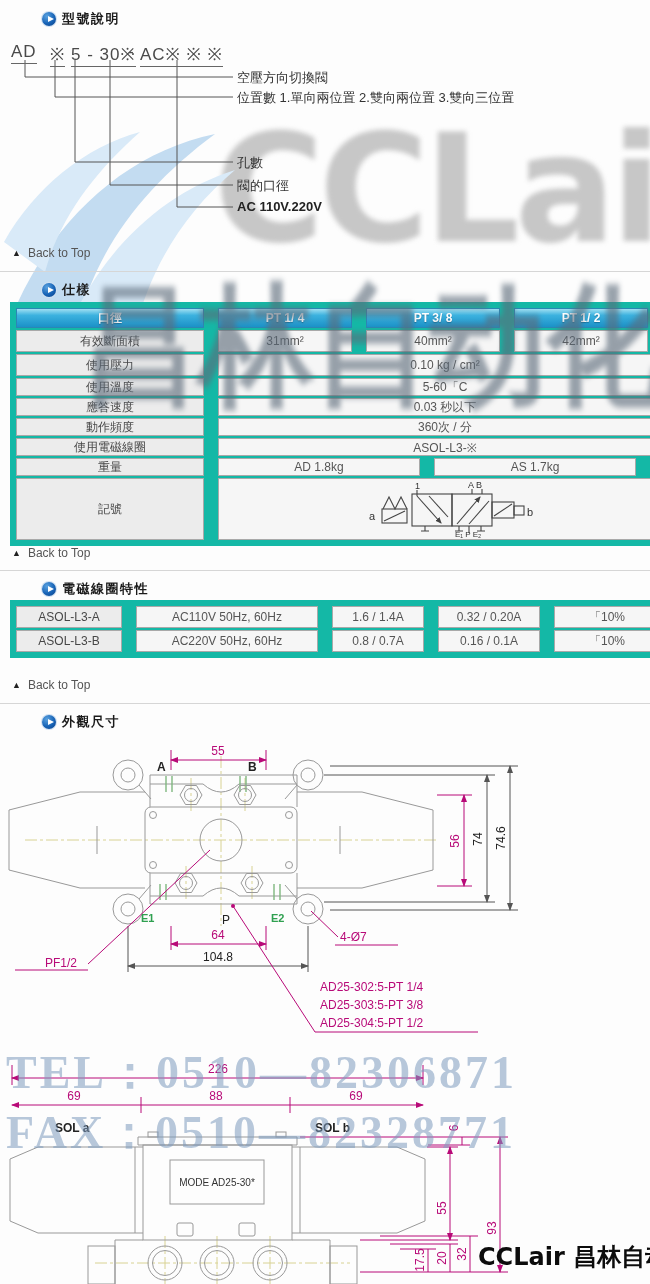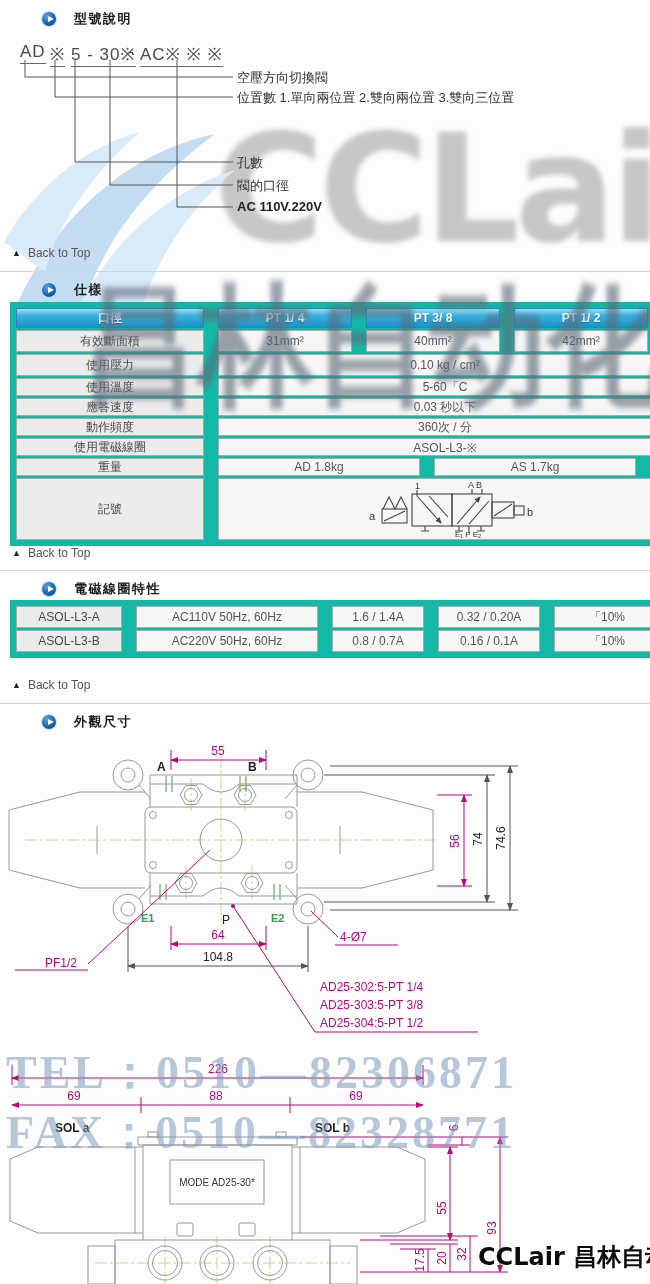--- a/index.html
+++ b/index.html
@@ -15,21 +15,21 @@
            color:#5c6b7a; opacity:.62; filter:blur(3px);
            transform:scaleX(.88); transform-origin:left top; }
   .wm-tel { left:6px; top:1042px; z-index:6; font:bold 46px "Liberation Serif",serif;
             color:#7e9cbf; opacity:.55; letter-spacing:3px; }
   .wm-fax { left:6px; top:1102px; z-index:6; font:bold 46px "Liberation Serif",serif;
             color:#7e9cbf; opacity:.55; letter-spacing:3px; }
   .brand-bottom { position:absolute; left:478px; top:1241px; z-index:7;
                   font:bold 24px "DejaVu Sans",sans-serif; color:#0c0c0c; white-space:nowrap; }
 
   
-  .sec-head { position:absolute; z-index:4; display:flex; align-items:center; gap:18px;padding-left:32px; }
+  .sec-head { position:absolute; z-index:4; display:flex; align-items:center; gap:6px;padding-left:32px; }
   .sec-icon { width:14px; height:14px; border-radius:50%; position:relative; flex:none;
               background:radial-gradient(circle at 35% 30%, #5aa2e0 0%, #1763b6 55%, #0b3f86 100%);
               box-shadow:0 0 0 1px #cfe0f2; }
   .sec-icon::after { content:''; position:absolute; left:5.5px; top:3.5px;
               border-left:6px solid #fff; border-top:3.5px solid transparent; border-bottom:3.5px solid transparent; }
   .sec-title { font-size:13px; font-weight:bold; color:#1b1b1b; letter-spacing:1.5px; }
   .back-top { position:absolute; z-index:4; display:flex; align-items:center; gap:7px;
               font-size:12px; color:#555; cursor:pointer; }
   .back-top .tri { font-size:9px; color:#222; }
   .divider { position:absolute; left:0; width:650px; height:1px; background:#d6d6d6; z-index:2; }
@@ -83,21 +83,21 @@
   <div class="wm wm-cn">昌林自动化</div>
   <div class="wm wm-tel">TEL：0510—82306871</div>
   <div class="wm wm-fax">FAX：0510—82328771</div>
   <div class="brand-bottom">CCLair 昌林自动化</div>
 
   <div class="sec-head" style="left:10px;top:10px">
     <span class="sec-icon"></span>
     <span class="sec-title">型號說明</span>
   </div>
 
-  <span class="code-part u" style="left:20px;top:42px">AD</span>
+  <span class="code-part u" style="left:11px;top:42px">AD</span>
   <span class="code-part u" style="left:50px;top:42px">※</span>
   <span class="code-part u" style="left:71px;top:42px">5 - 30※</span>
   <span class="code-part" style="left:128px;top:42px">-</span>
   <span class="code-part u" style="left:140px;top:42px">AC※ ※ ※</span>
 
   <svg class="model-lines" width="260" height="160" viewBox="0 0 260 160">
     <path d="M25,0 V17 H233" class="bkl"></path>
     <path d="M55,0 V37 H233" class="bkl"></path>
     <path d="M75,0 V102 H233" class="bkl"></path>
     <path d="M110,0 V125 H233" class="bkl"></path>

